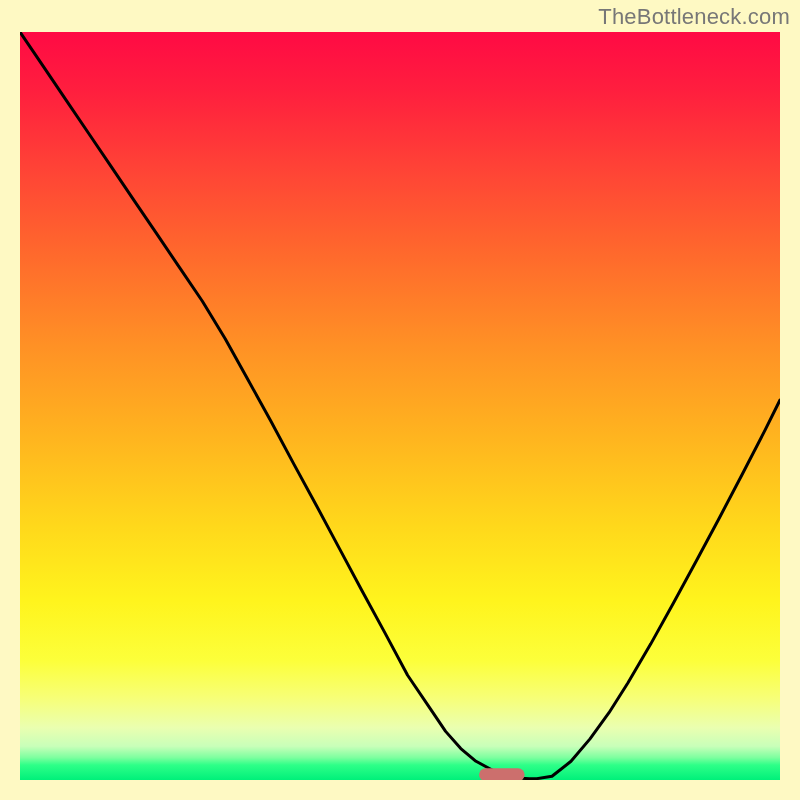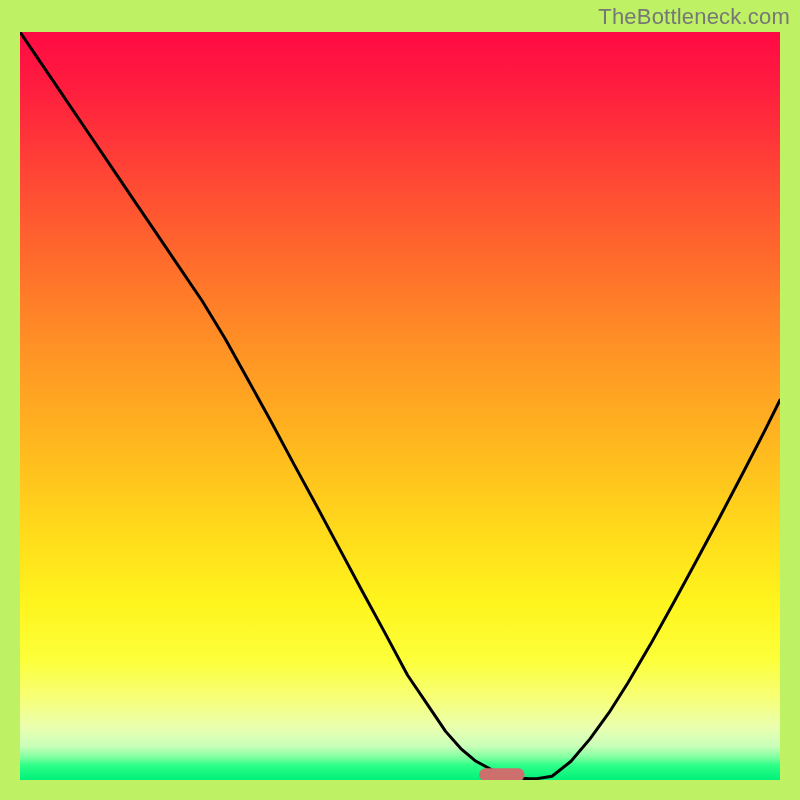--- a/index.html
+++ b/index.html
@@ -8,21 +8,21 @@
     width: 800px;
     height: 800px;
     background: #000;
     overflow: hidden;
     font-family: Arial, Helvetica, sans-serif;
   }
   .frame {
     position: relative;
     width: 800px;
     height: 800px;
-    background: #bef264;
+    background: #fef9c3;
   }
   .watermark {
     position: absolute;
     top: 4px;
     right: 10px;
     color: #777;
     font-size: 22px;
     font-weight: 500;
     letter-spacing: 0.2px;
     z-index: 5;

